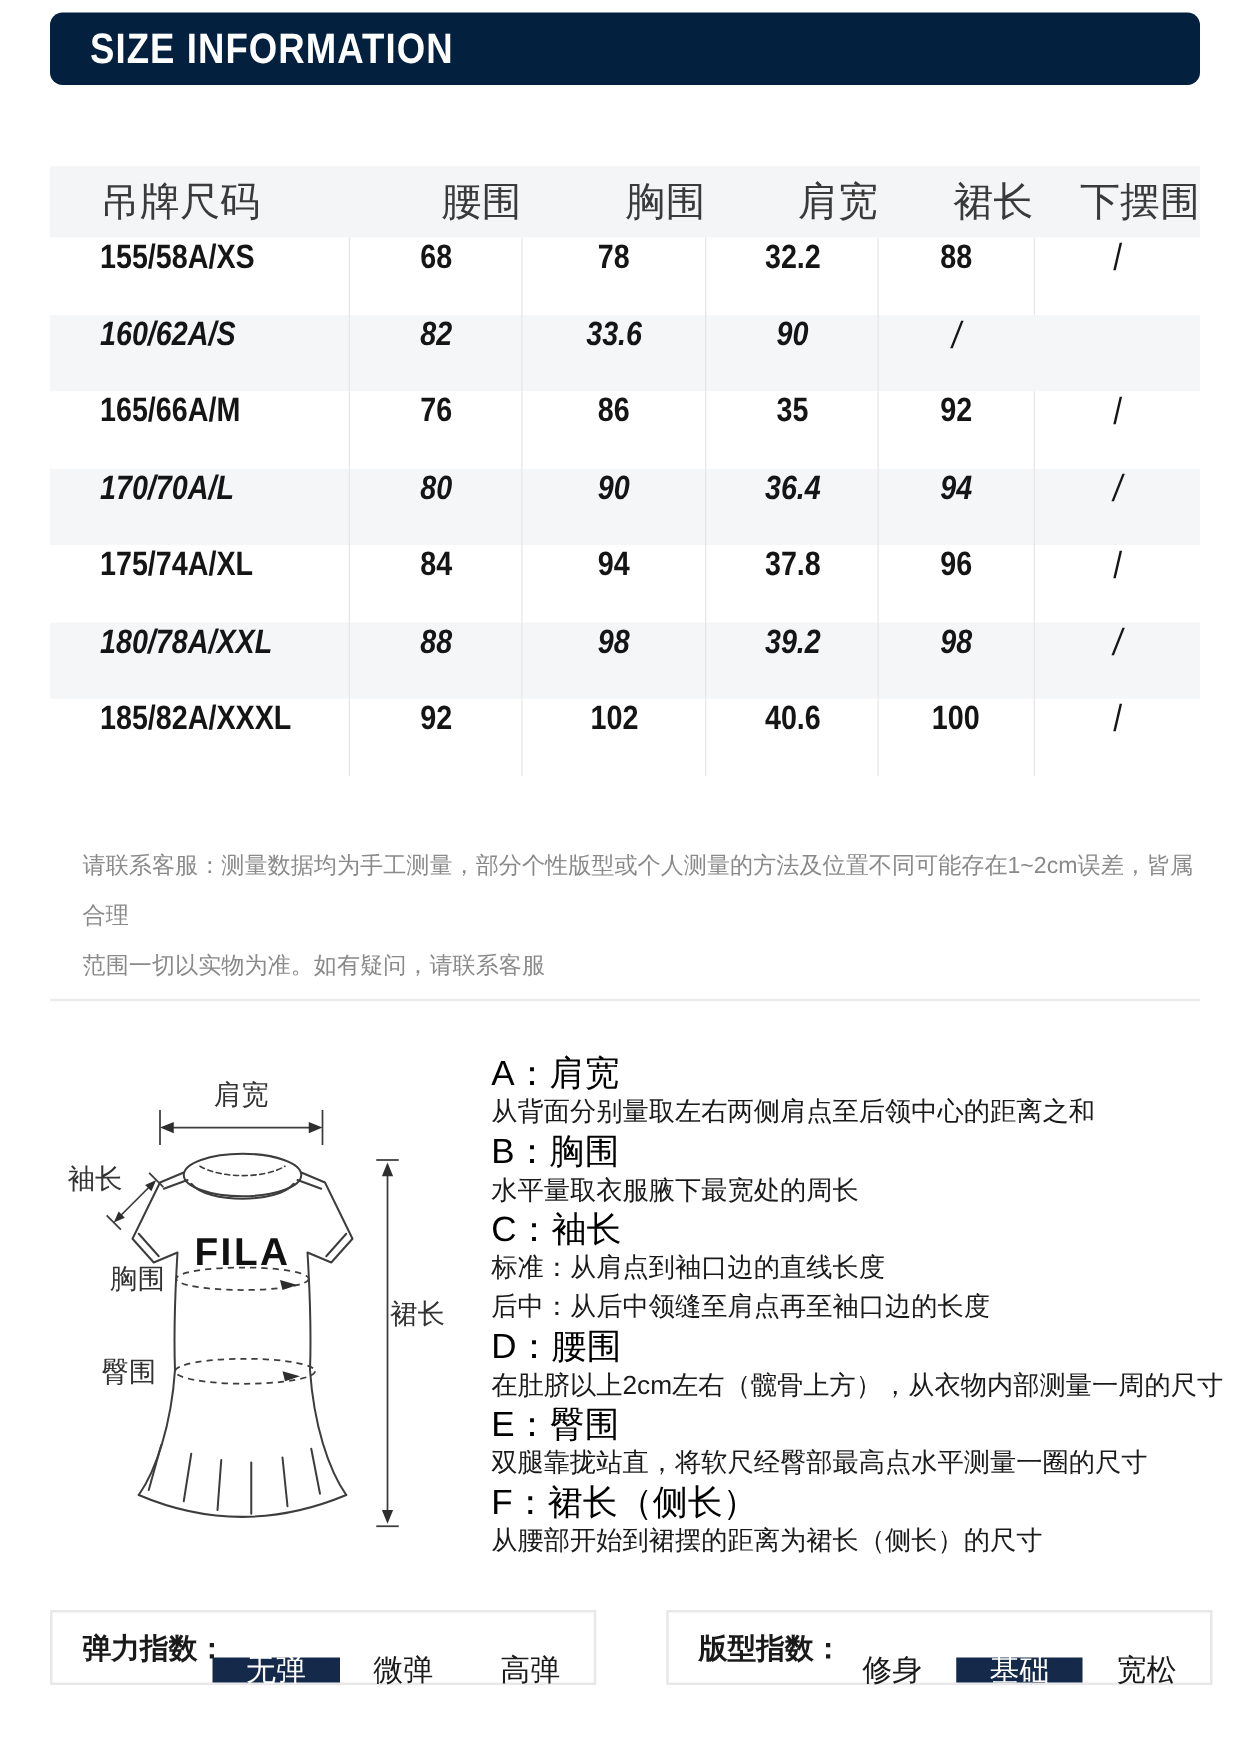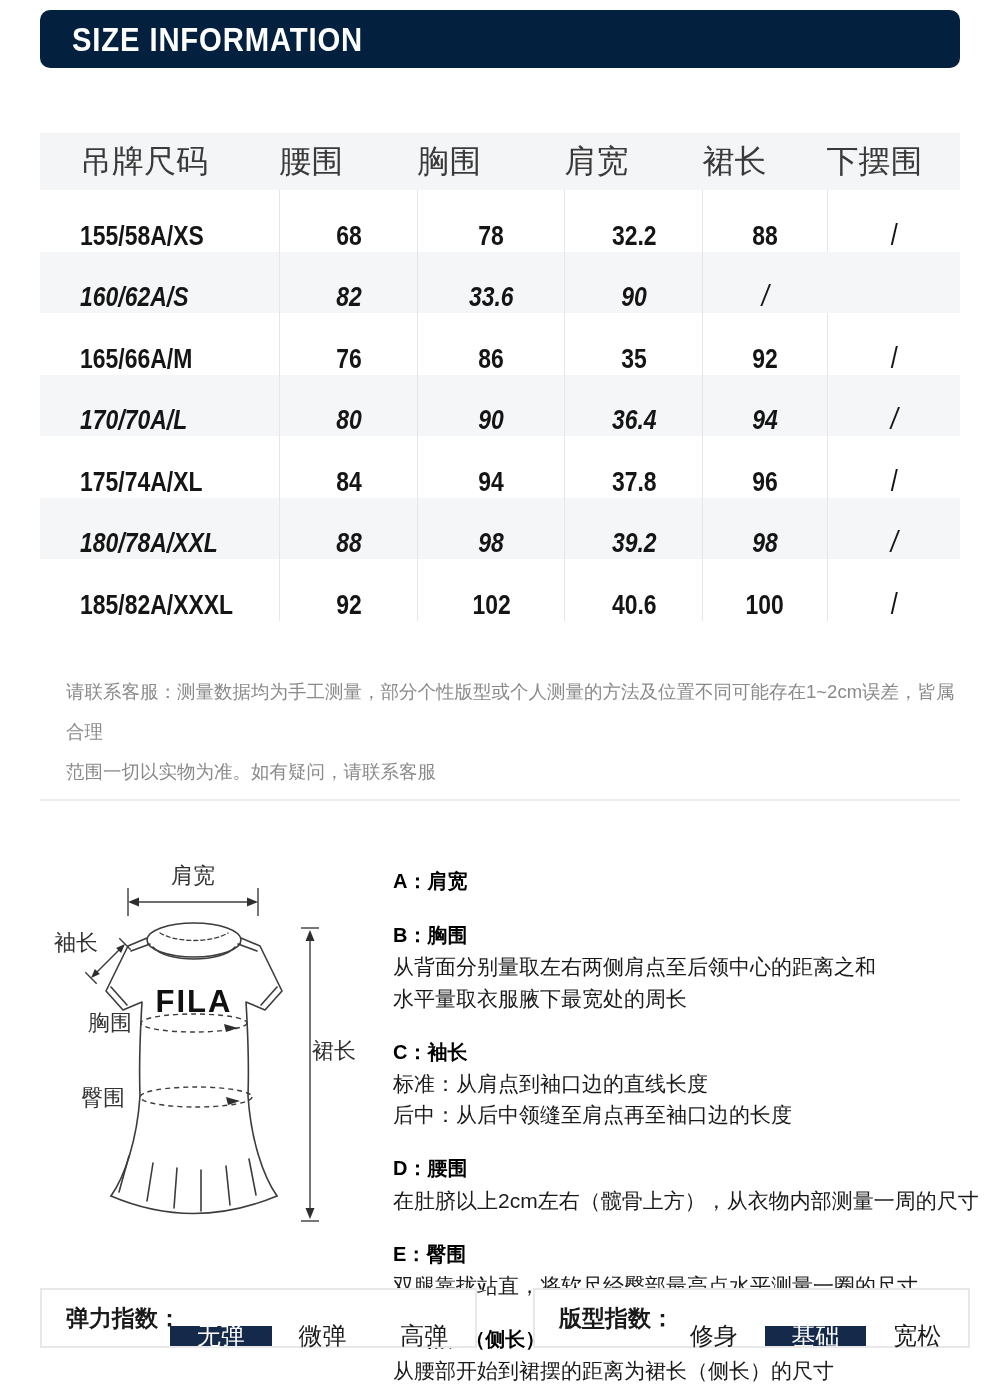--- a/index.html
+++ b/index.html
@@ -10,26 +10,26 @@
   .header-bar{position:absolute;left:40px;top:10px;width:920px;height:58px;
               background:#03203f;border-radius:10px;display:flex;align-items:center;
               padding-left:32px;box-sizing:border-box;}
   .header-title{color:#ffffff;font-size:34px;font-weight:bold;letter-spacing:1px;
                 display:inline-block;transform:scaleX(0.86);transform-origin:left center;white-space:nowrap;}
 
   
   .size-table{position:absolute;left:40px;top:133px;width:920px;}
   .t-head{display:grid;grid-template-columns:26% 15% 16% 15% 13.5% 14.5%;height:57px;
           background:#f4f5f7;align-items:center;font-size:32px;color:#3a3a3a;}
-  .t-head .hc{text-align:left;}
+  .t-head .hc{text-align:right;}
   .t-head .hc:first-child{text-align:left;padding-left:40px;}
   .t-row{display:grid;grid-template-columns:26% 15% 16% 15% 13.5% 14.5%;height:61.5px;
          font-size:27px;font-weight:bold;color:#151515;}
   .t-row.alt{background:#f5f6f8;font-style:italic;}
-  .t-row .c{display:flex;align-items:flex-end;justify-content:center;height:100%;
+  .t-row .c{display:flex;align-items:flex-start;justify-content:center;height:100%;
             border-left:1px solid #e6e6e8;box-sizing:border-box;}
   .t-row .c:first-child{border-left:none;justify-content:flex-start;padding-left:40px;}
   .cond{display:inline-block;transform:scaleX(0.85);transform-origin:center;white-space:nowrap;}
   .c:first-child .cond{transform-origin:left center;}
   .slash{font-weight:400;font-size:30px;}
 
   
   .note{position:absolute;left:66px;top:672px;width:890px;font-size:18.5px;
         color:#8a8a8a;line-height:40px;}
 
@@ -37,21 +37,21 @@
 
   
   .diagram{position:absolute;left:40px;top:840px;width:340px;height:420px;}
   .dia-label{font-size:22px;fill:#333;font-family:"Liberation Sans","DejaVu Sans",sans-serif;}
   .dia-logo{font-size:31px;font-weight:bold;fill:#111;letter-spacing:2px;
             font-family:"Liberation Sans","DejaVu Sans",sans-serif;}
 
   
   .guide{position:absolute;left:393px;top:843px;width:585px;}
   .gl{font-size:21px;color:#1a1a1a;line-height:31.2px;white-space:nowrap;}
-  .gh{font-weight:bold;font-size:20px;color:#000;margin-top:23px;}
+  .gh{font-weight:normal;font-size:28px;color:#000;}
 
   
   .index-box{position:absolute;top:1288px;width:437px;height:60px;border:2px solid #e8e8ea;
              box-sizing:border-box;display:flex;align-items:stretch;background:#fff;}
   .index-box.elastic{left:40px;}
   .index-box.fit{left:533px;}
   .idx-label{width:128px;padding-left:24px;box-sizing:border-box;font-weight:bold;
              font-size:23px;display:flex;align-items:center;white-space:nowrap;}
   .opt{width:102px;display:flex;align-items:center;justify-content:center;
        font-size:24px;color:#1a1a1a;margin-top:36px;}
@@ -285,22 +285,22 @@
     <text class="dia-label" x="153" y="43" text-anchor="middle">肩宽</text>
     <text class="dia-label" x="36" y="110" text-anchor="middle">袖长</text>
     <text class="dia-label" x="70" y="190" text-anchor="middle">胸围</text>
     <text class="dia-label" x="63" y="265" text-anchor="middle">臀围</text>
     <text class="dia-label" x="294" y="218" text-anchor="middle">裙长</text>
     <text class="dia-logo" x="154" y="172" text-anchor="middle">FILA</text>
   </svg>
 
   <div class="guide">
     <div class="gl gh">A：肩宽</div>
+    <div class="gl">从背面分别量取左右两侧肩点至后领中心的距离之和</div>
     <div class="gl gh">B：胸围</div>
-    <div class="gl">从背面分别量取左右两侧肩点至后领中心的距离之和</div>
     <div class="gl">水平量取衣服腋下最宽处的周长</div>
     <div class="gl gh">C：袖长</div>
     <div class="gl">标准：从肩点到袖口边的直线长度</div>
     <div class="gl">后中：从后中领缝至肩点再至袖口边的长度</div>
     <div class="gl gh">D：腰围</div>
     <div class="gl">在肚脐以上2cm左右（髋骨上方），从衣物内部测量一周的尺寸</div>
     <div class="gl gh">E：臀围</div>
     <div class="gl">双腿靠拢站直，将软尺经臀部最高点水平测量一圈的尺寸</div>
     <div class="gl gh">F：裙长（侧长）</div>
     <div class="gl">从腰部开始到裙摆的距离为裙长（侧长）的尺寸</div>

